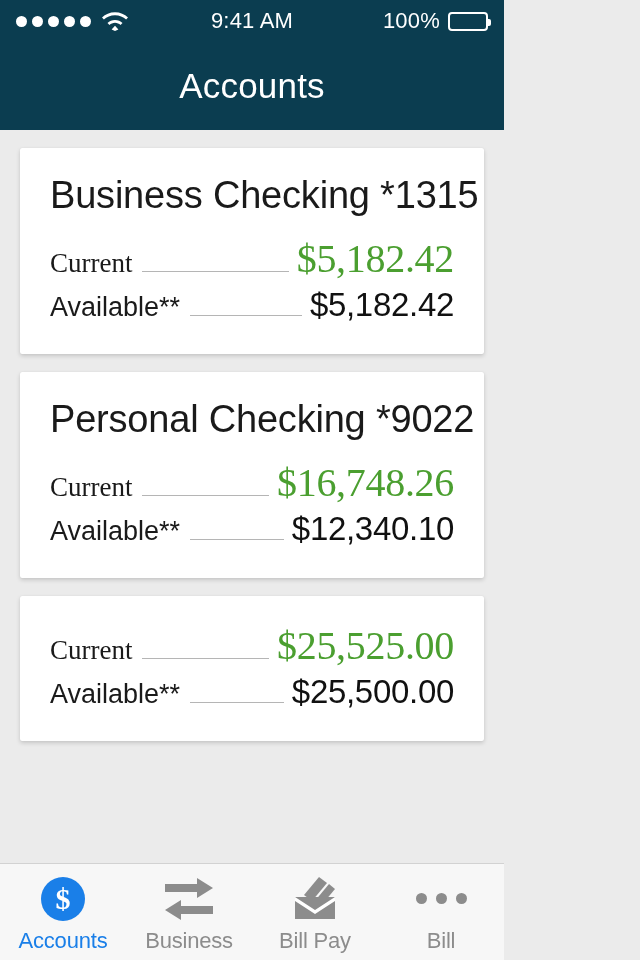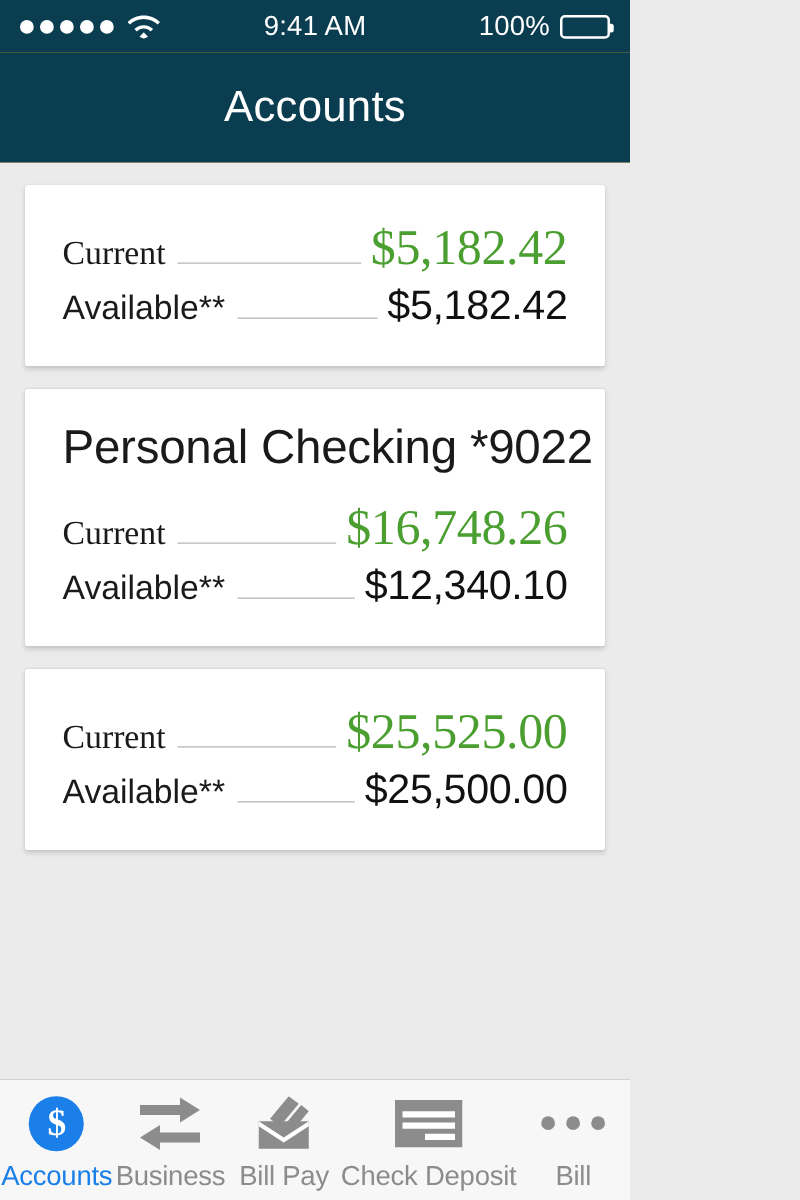--- a/index.html
+++ b/index.html
@@ -15,21 +15,21 @@
     background: #ebebeb;
     overflow: hidden;
     position: relative;
   }
 
   .phone {
     width: 504px;
     height: 960px;
     position: relative;
     overflow: hidden;
-    background: #eab308;
+    background: #701a75;
   }
 
   
   .status-bar {
     height: 42px;
     background: #0b3d50;
     display: flex;
     align-items: center;
     padding: 0 16px;
     position: relative;
@@ -292,20 +292,21 @@
     </div>
   </div>
 
   <div class="nav-bar">
     <div class="nav-title">Accounts</div>
   </div>
 
   <div class="content">
 
     <div class="card">
+      <div class="card-title">Business Checking *1315</div>
       <div class="bal-row current">
         <span class="bal-label">Current</span>
         <span class="leader"></span>
         <span class="bal-value current-value">$5,182.42</span>
       </div>
       <div class="bal-row available">
         <span class="bal-label">Available**</span>
         <span class="leader"></span>
         <span class="bal-value available-value">$5,182.42</span>
       </div>
@@ -364,31 +365,20 @@
         <svg width="52" height="44" viewBox="0 0 52 44">
           <path d="M30 0l8 6-15 18-8-6z" fill="#8c8c8c"></path>
           <path d="M40 7l6 5-15 18-6-5z" fill="#8c8c8c"></path>
           <path d="M6 20h40v22H6z" fill="#8c8c8c"></path>
           <path d="M6 20l20 13 20-13v4L26 37 6 24z" fill="#ffffff"></path>
         </svg>
       </div>
       <div class="tab-label">Bill Pay</div>
     </div>
 
-    <div class="tab">
-      <div class="tab-icon">
-        <svg width="54" height="38" viewBox="0 0 54 38">
-          <rect x="0" y="0" width="54" height="38" fill="#8c8c8c"></rect>
-          <rect x="6" y="9" width="42" height="5" fill="#ffffff"></rect>
-          <rect x="6" y="18" width="42" height="5" fill="#ffffff"></rect>
-          <rect x="24" y="27" width="24" height="5" fill="#ffffff"></rect>
-        </svg>
-      </div>
-      <div class="tab-label">Check Deposit</div>
-    </div>
 
     <div class="tab">
       <div class="tab-icon">
         <span class="more-dots">
             <i></i>
             <i></i>
             <i></i>
           </span>
       </div>
       <div class="tab-label">Bill</div>

